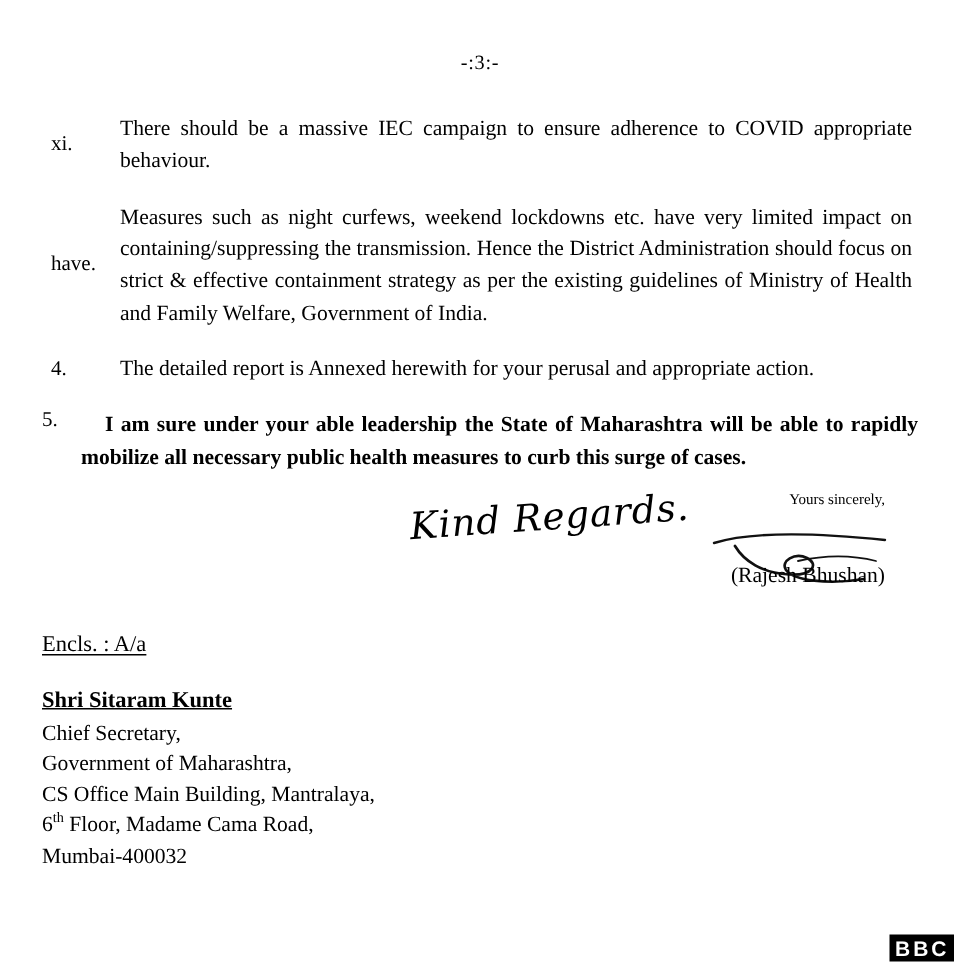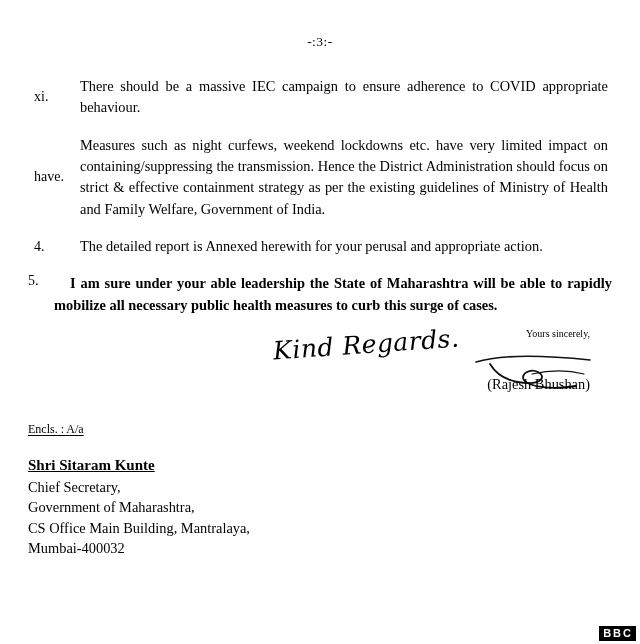--- a/index.html
+++ b/index.html
@@ -106,21 +106,21 @@
   .signer-name {
     position: absolute;
     right: 22px;
     top: 48px;
     font-size: 14.4px;
     font-weight: normal;
   }
 
   .encls {
     margin-top: 2px;
-    font-size: 12px;
+    font-size: 15px;
   }
   .encls .underline-text {
     text-decoration: underline;
     text-underline-offset: 2px;
   }
 
   .addressee {
     margin-top: 18px;
     font-size: 14.4px;
     line-height: 1.42;
@@ -136,21 +136,21 @@
   }
 
   .bbc-logo {
     position: absolute;
     right: 4px;
     bottom: 3px;
     background: #000000;
     color: #ffffff;
     font-family: "Liberation Sans", sans-serif;
     font-weight: bold;
-    font-size: 11px;
+    font-size: 14px;
     letter-spacing: 2px;
     padding: 2px 3px 2px 4px;
     line-height: 1;
   }
 </style>
 </head>
 <body>
 
 <div class="page">
 
@@ -192,18 +192,19 @@
 
   <div class="encls">
     <span class="underline-text">Encls. : A/a</span>
   </div>
 
   <div class="addressee">
     <div class="name">Shri Sitaram Kunte</div>
     <div>Chief Secretary,</div>
     <div>Government of Maharashtra,</div>
     <div>CS Office Main Building, Mantralaya,</div>
+    <div><span>6</span><sup>th</sup> <span>Floor, Madame Cama Road,</span></div>
     <div>Mumbai-400032</div>
   </div>
 
   <div class="bbc-logo">BBC</div>
 
 </div>
 
 </body></html>

